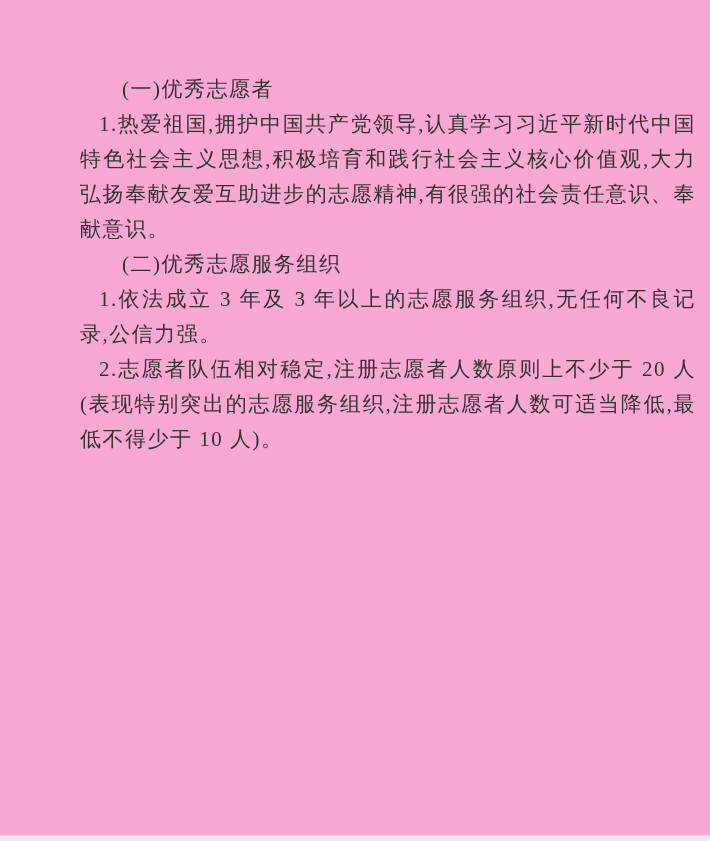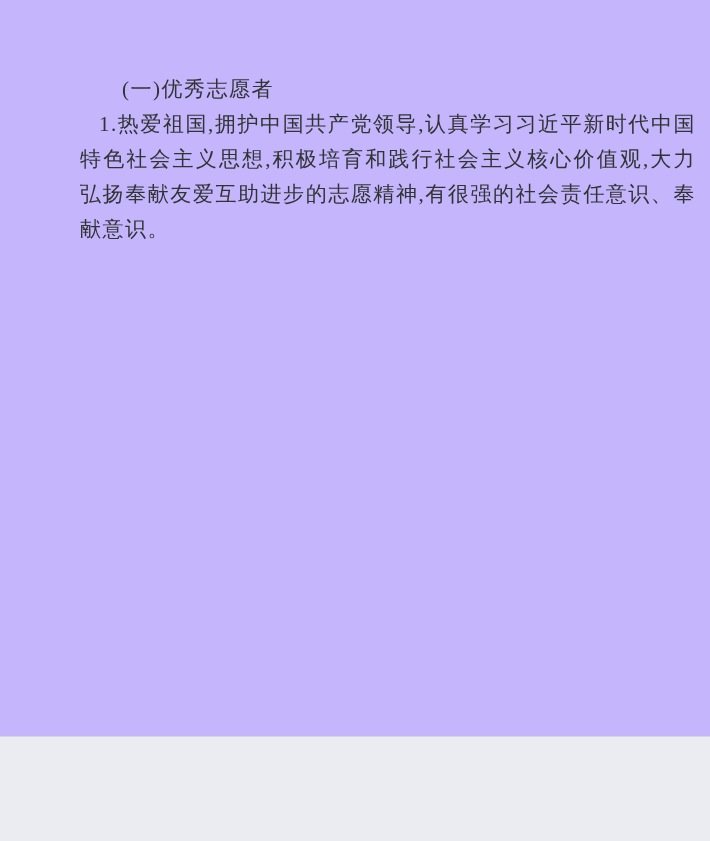--- a/index.html
+++ b/index.html
@@ -9,22 +9,22 @@
     body {
       width: 710px;
       height: 841px;
       overflow: hidden;
       background: #eaecf1;
       font-family: "Liberation Serif", "DejaVu Serif", serif;
     }
     .page {
       box-sizing: border-box;
       width: 710px;
-      height: 737px;
-      background: #c4b5fd;
+      height: 836px;
+      background: #f9a8d4;
       border-bottom: 1px solid #d6d8e1;
       padding: 72px 14px 0 80px;
     }
     .below-page {
       width: 710px;
       height: 5px;
       background: #eaecf1;
     }
     .doc-text p {
       margin: 0;
@@ -57,20 +57,23 @@
 
 <div class="page">
   <div class="doc-text">
 
     <p class="heading">(一)优秀志愿者</p>
 
     <p class="para">1.热爱祖国,拥护中国共产党领导,认真学习习近平新时代中国特色社会主义思想,积极培育和践行社会主义核心价值观,大力弘扬奉献友爱互助进步的志愿精神,有很强的社会责任意识、奉献意识。</p>
 
 
 
+    <p class="heading">(二)优秀志愿服务组织</p>
 
+    <p class="para">1.依法成立 3 年及 3 年以上的志愿服务组织,无任何不良记录,公信力强。</p>
 
+    <p class="para">2.志愿者队伍相对稳定,注册志愿者人数原则上不少于 20 人(表现特别突出的志愿服务组织,注册志愿者人数可适当降低,最低不得少于 10 人)。</p>
 
 
   </div>
 </div>
 
 <div class="below-page"></div>
 
 </body></html>

